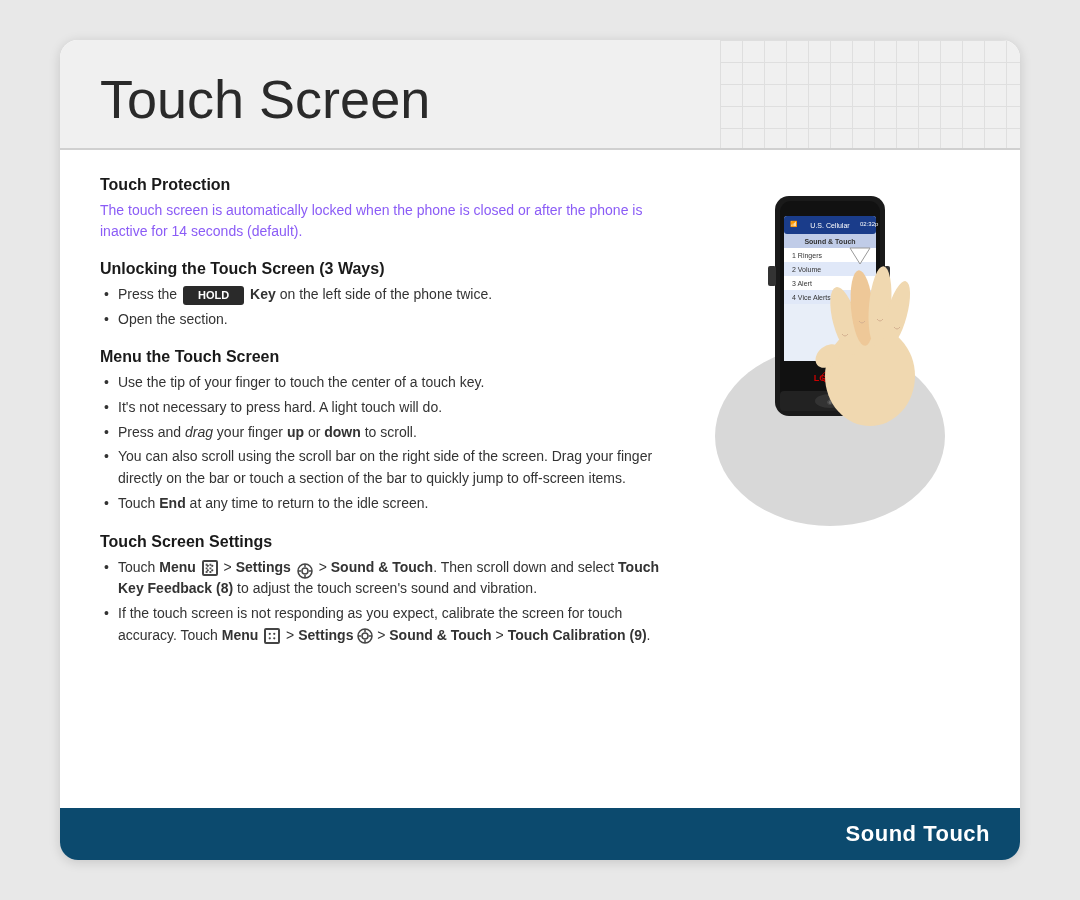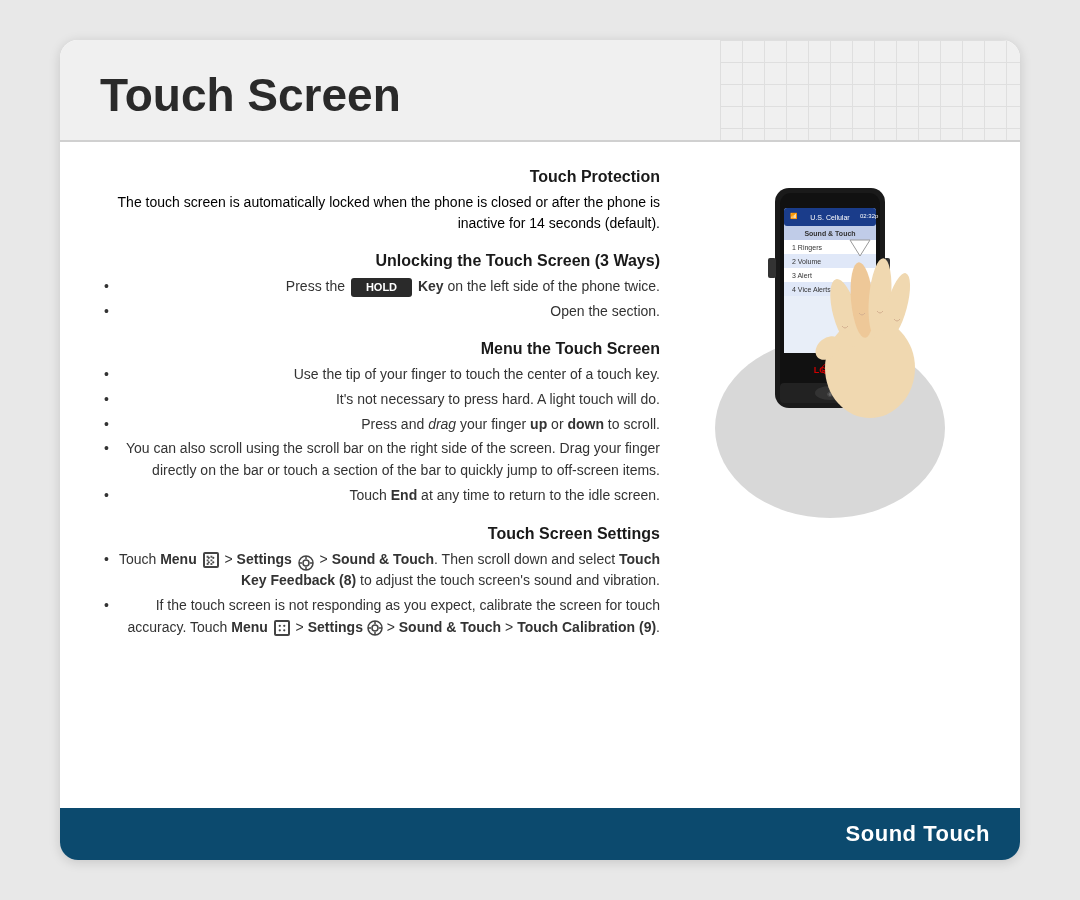--- a/index.html
+++ b/index.html
@@ -38,22 +38,22 @@
       width: 300px;
       height: 100%;
       opacity: 0.25;
       background-image:
         linear-gradient(#aaa 1px, transparent 1px),
         linear-gradient(90deg, #aaa 1px, transparent 1px);
       background-size: 22px 22px;
     }
 
     .header h1 {
-      font-size: 46px;
-      font-weight: bold;
+      font-size: 54px;
+      font-weight: normal;
       color: #2a2a2a;
       position: relative;
       z-index: 1;
     }
 
     
     .content {
       padding: 26px 40px 26px 40px;
       position: relative;
       display: flex;
@@ -69,33 +69,32 @@
       width: 300px;
       display: flex;
       align-items: flex-start;
       justify-content: center;
       padding-top: 10px;
     }
 
     
     .section {
       margin-bottom: 18px;
-      text-align: right;
     }
 
     .section-title {
       font-size: 16px;
       font-weight: bold;
       color: #1a1a1a;
       margin-bottom: 6px;
     }
 
     .section p {
       font-size: 14px;
-      color: #000000;
+      color: #8b5cf6;
       line-height: 1.5;
       margin-bottom: 4px;
     }
 
     .section ul {
       list-style: none;
       padding-left: 0;
     }
 
     .section ul li {

